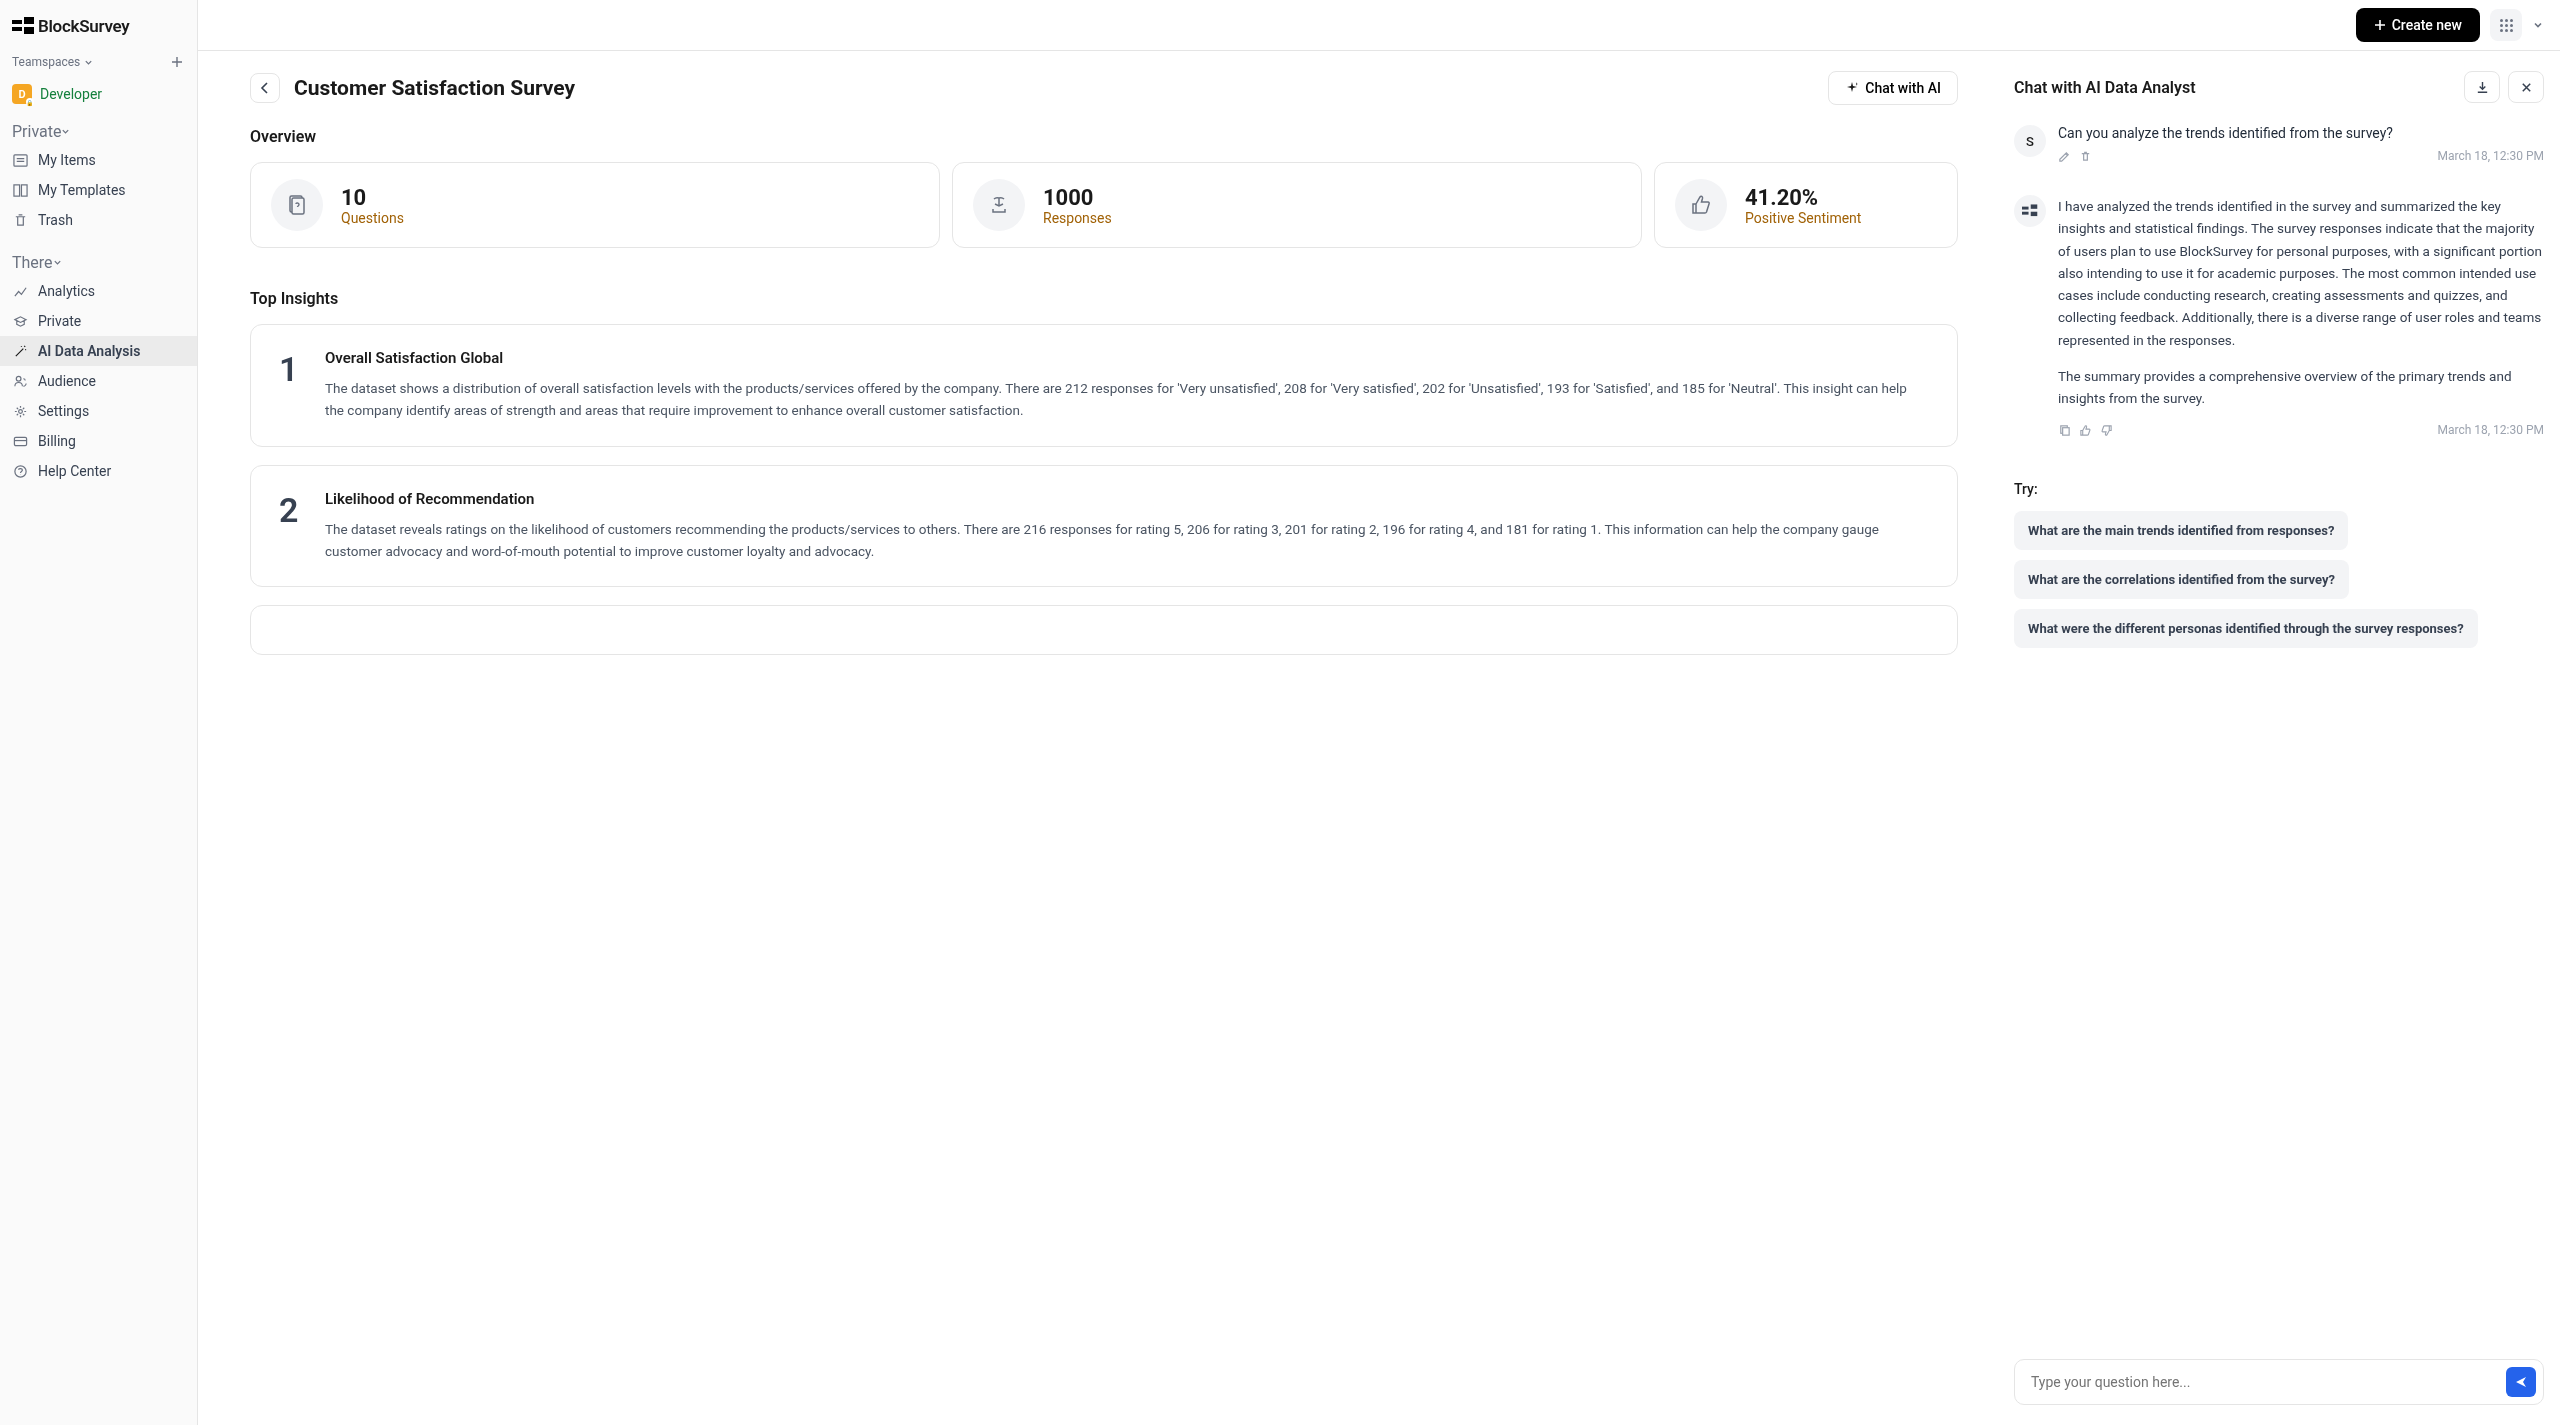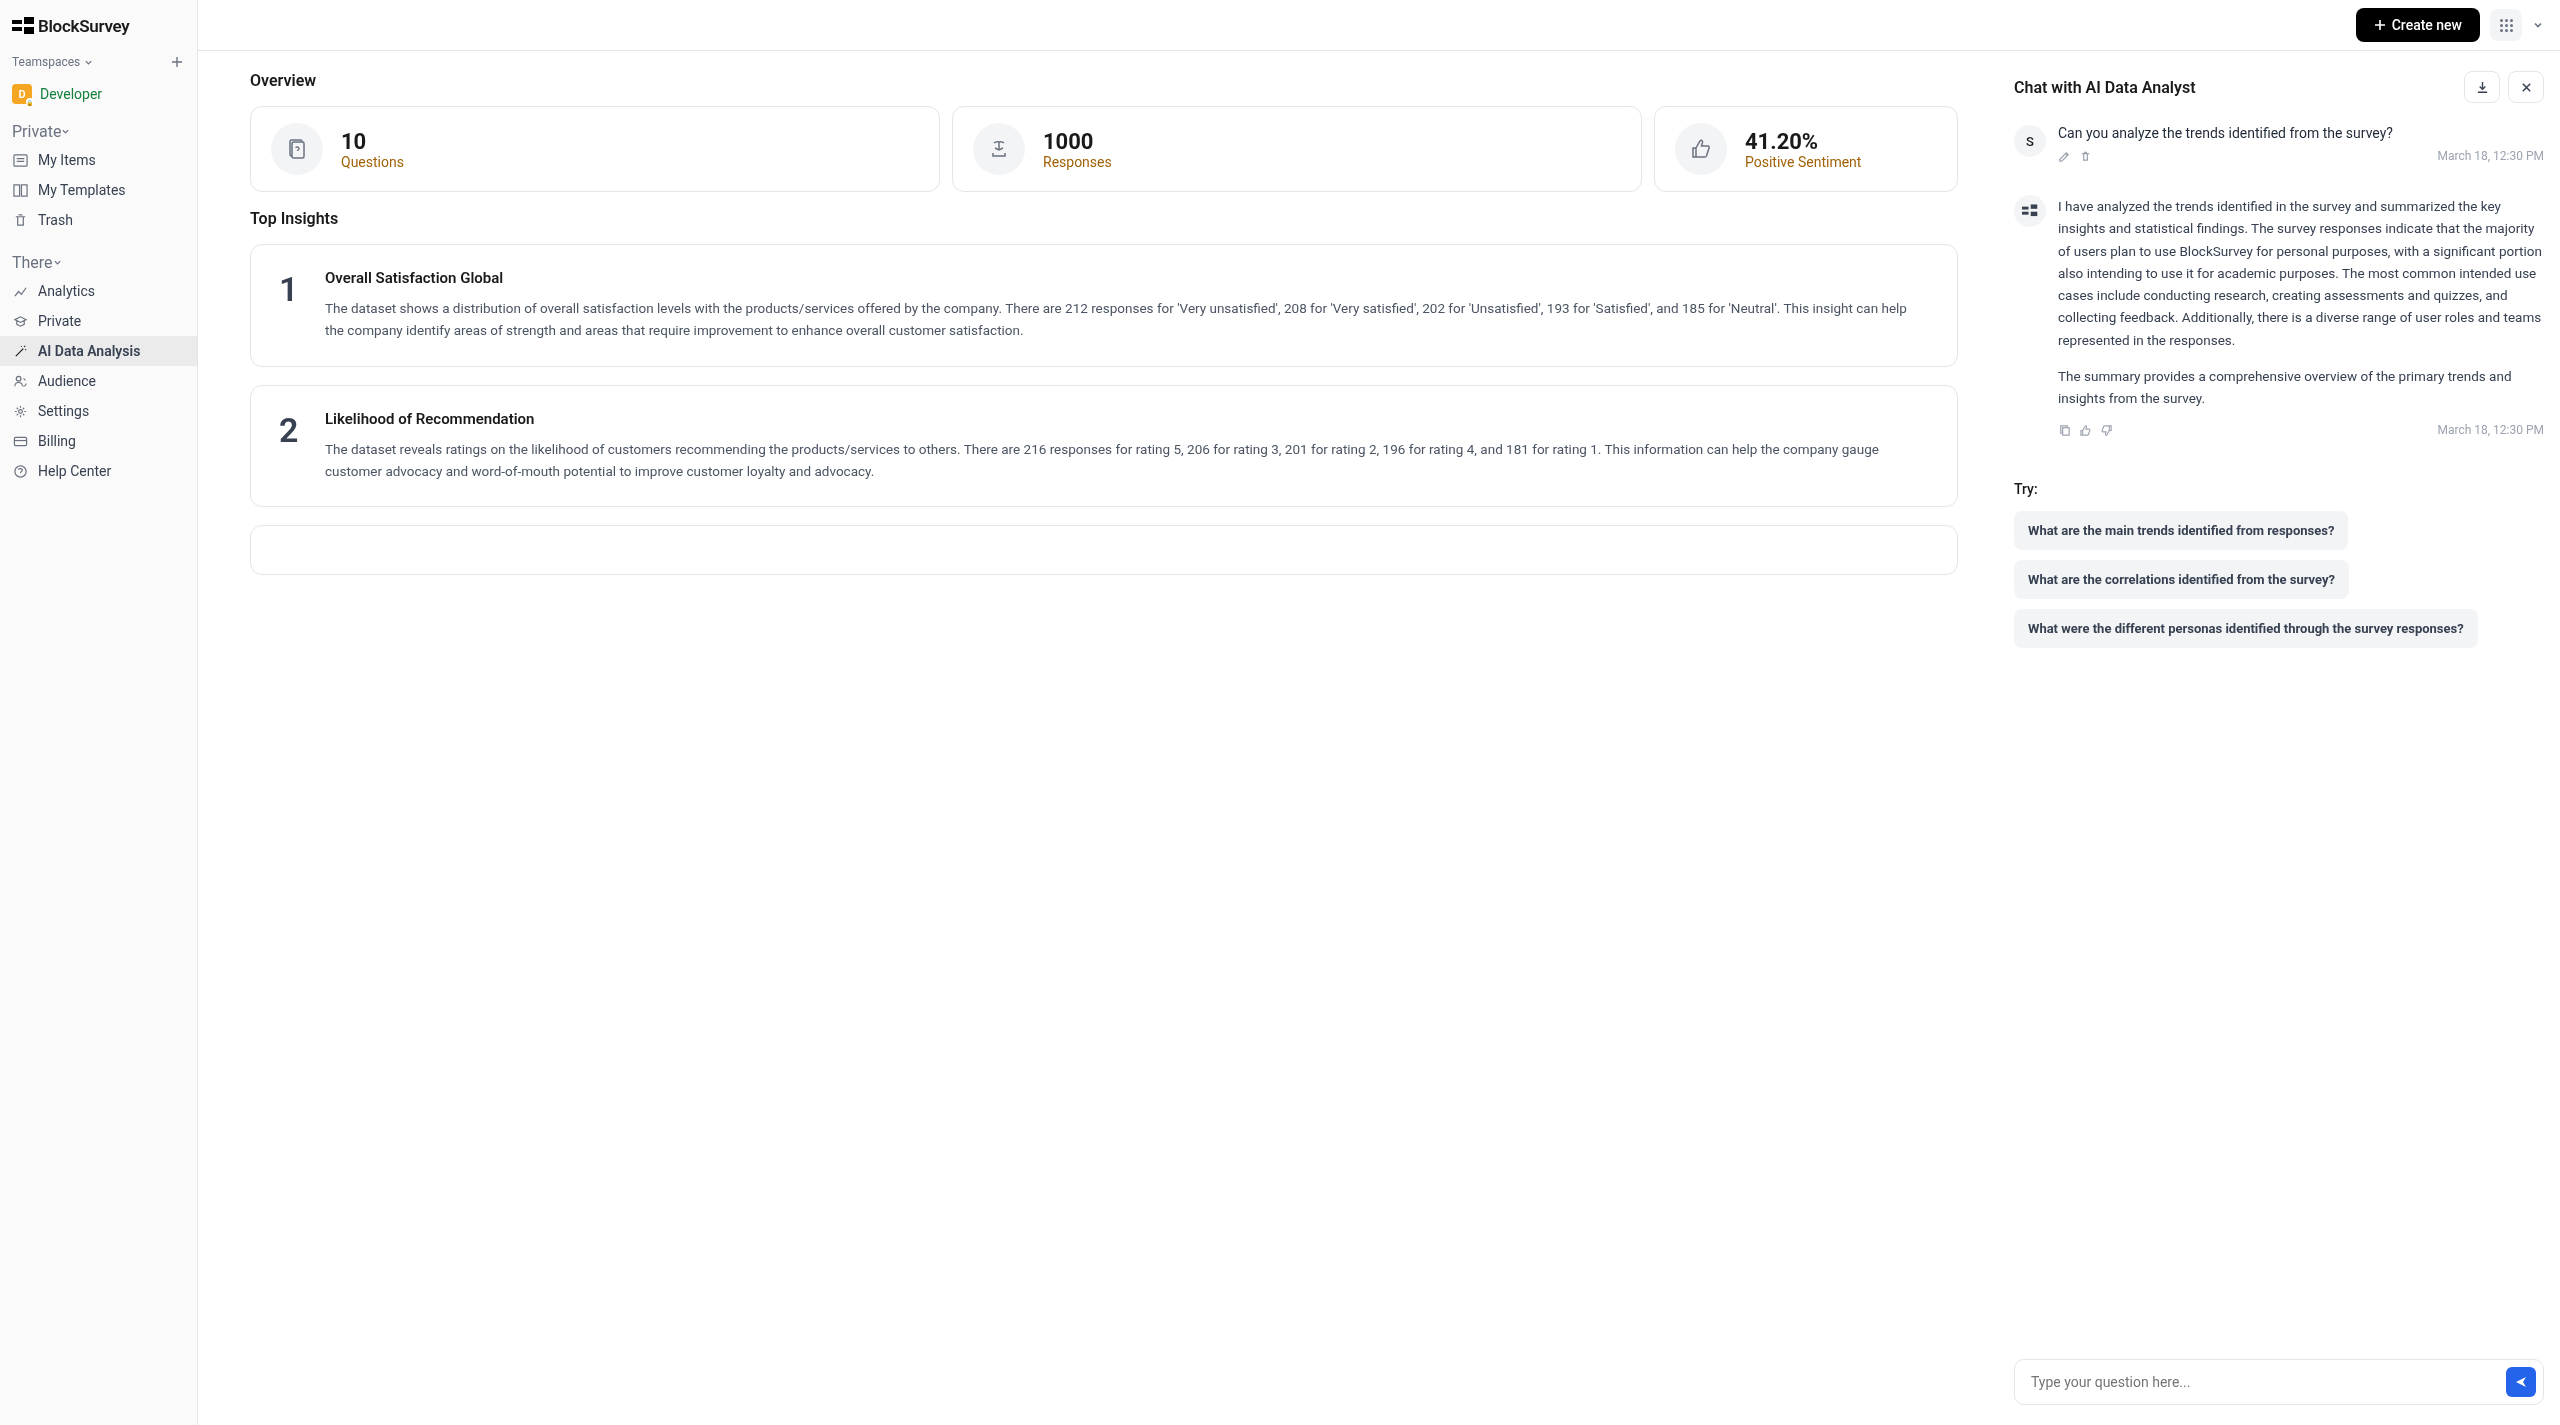--- a/index.html
+++ b/index.html
@@ -42,21 +42,21 @@
     .left-panel { flex: 1; padding: 20px 32px 20px 52px; overflow-y: auto; }
     .right-panel { width: 570px; padding: 20px 16px 20px 24px; display: flex; flex-direction: column; position: relative; }
     
     .title-row { display: flex; align-items: center; gap: 14px; margin-bottom: 22px; }
     .back-btn { width: 30px; height: 30px; border: 1px solid #e5e5e5; border-radius: 8px; display: flex; align-items: center; justify-content: center; cursor: pointer; }
     .page-title { font-size: 21px; font-weight: 700; }
     .chat-ai-btn { margin-left: auto; border: 1px solid #e5e5e5; border-radius: 8px; padding: 8px 16px; font-size: 14px; font-weight: 500; display: flex; align-items: center; gap: 6px; cursor: pointer; background: #fff; }
     
     .section-heading { font-size: 16px; font-weight: 600; margin-bottom: 16px; }
     
-    .stats-grid { display: flex; gap: 12px; flex-wrap: wrap; margin-bottom: 17px; }
+    .stats-grid { display: flex; gap: 12px; flex-wrap: wrap; margin-bottom: 41px; }
     .stat-card { border: 1px solid #e5e5e5; border-radius: 12px; padding: 16px 20px; display: flex; align-items: center; gap: 18px; min-width: 304px; flex: 1; }
     .stat-icon { width: 52px; height: 52px; background: #f3f4f6; border-radius: 50%; display: flex; align-items: center; justify-content: center; }
     .stat-value { font-size: 22px; font-weight: 700; }
     .stat-label { font-size: 14px; color: #a16207; }
     .stats-grid .stat-card:last-child { flex: 0 0 304px; }
     
     .insight-card { border: 1px solid #e5e5e5; border-radius: 12px; padding: 24px 28px; margin-bottom: 18px; display: flex; gap: 24px; }
     .insight-num { font-size: 34px; font-weight: 600; color: #374151; min-width: 22px; }
     .insight-title { font-size: 15px; font-weight: 600; margin-bottom: 10px; }
     .insight-body { font-size: 13.5px; color: #4b5563; line-height: 1.65; }
@@ -258,20 +258,34 @@
       <span class="chevron-btn">
         <svg width="12" height="12" viewBox="0 0 12 12">
             <path d="M3 4.5 L6 7.5 L9 4.5" stroke="#6b7280" stroke-width="1.6" fill="none"></path>
           </svg>
       </span>
     </div>
 
     <div class="content">
 
       <div class="left-panel">
+        <div class="title-row">
+          <div class="back-btn">
+            <svg width="14" height="14" viewBox="0 0 14 14">
+                <path d="M9 2 L4 7 L9 12" stroke="#374151" stroke-width="1.6" fill="none"></path>
+              </svg>
+          </div>
+          <h1 class="page-title">Customer Satisfaction Survey</h1>
+          <button class="chat-ai-btn">
+            <svg width="14" height="14" viewBox="0 0 14 14">
+                <path d="M7 1 L8 5 L12 6 L8 7 L7 11 L6 7 L2 6 L6 5 Z M11 1 L11.5 2.5 L13 3 L11.5 3.5 L11 5" fill="#1a1a1a"></path>
+              </svg>
+            <span>Chat with AI</span>
+          </button>
+        </div>
 
         <h2 class="section-heading">Overview</h2>
 
         <div class="stats-grid">
           <div class="stat-card">
             <div class="stat-icon">
                 <svg width="24" height="24" viewBox="0 0 24 24">
                   <rect x="5" y="3" width="12" height="16" rx="1.5" stroke="#6b7280" fill="none" stroke-width="1.5"></rect>
                   <rect x="7" y="5" width="12" height="16" rx="1.5" stroke="#6b7280" fill="#f3f4f6" stroke-width="1.5"></rect>
                   <path d="M11 11 C11 9.5 14 9.5 14 11.5 C14 13 12.5 13 12.5 14 M12.5 16 V16.1" stroke="#6b7280" fill="none" stroke-width="1.4"></path>

